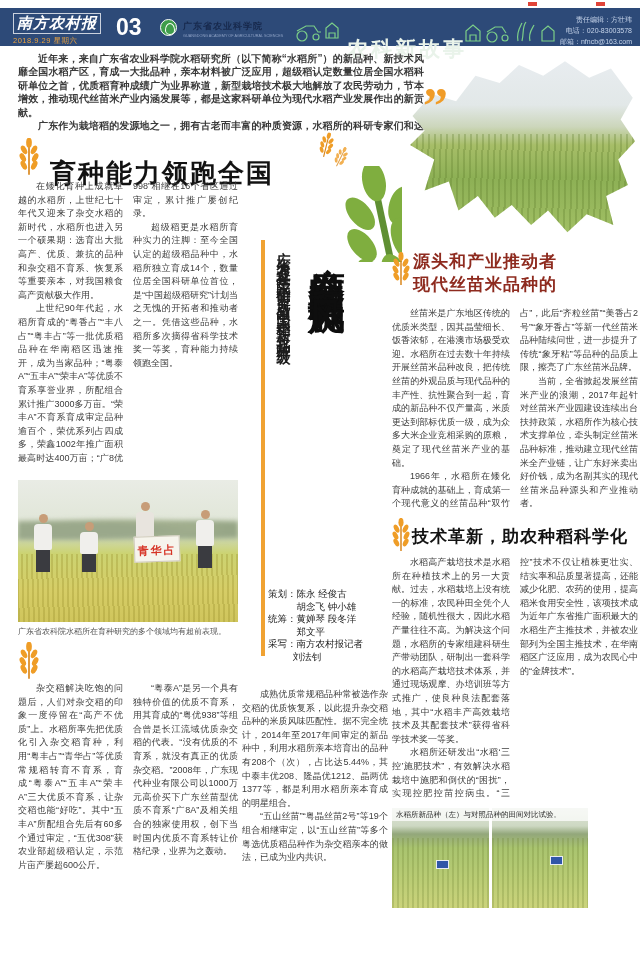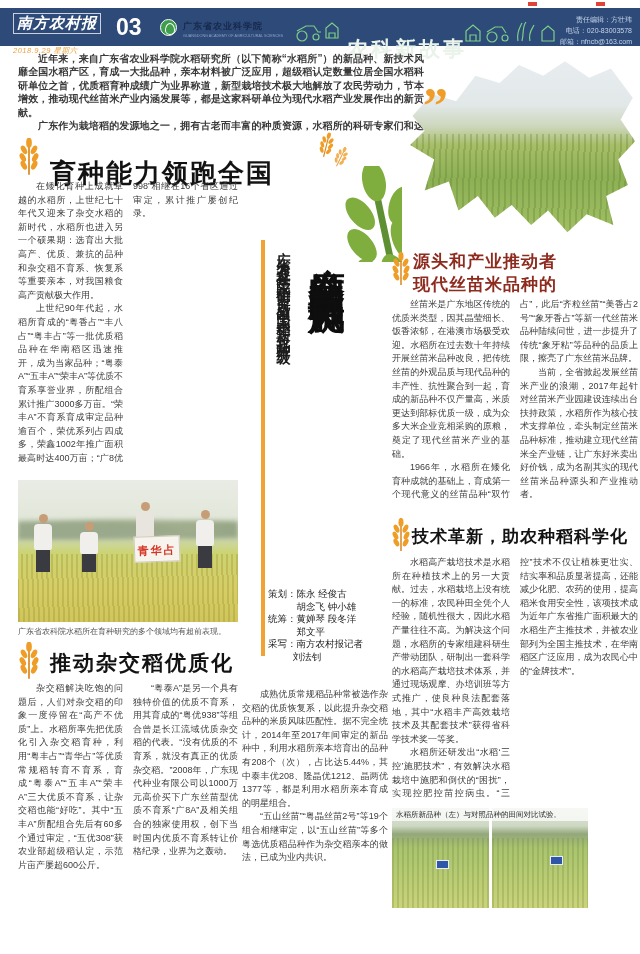--- a/index.html
+++ b/index.html
@@ -8,21 +8,21 @@
           font-family:"Liberation Sans","DejaVu Sans",sans-serif; color:#333; }
 
   .reg-mark { position:absolute; top:2px; width:9px; height:4px; background:#e04438; }
 
   
   .header { position:absolute; left:0; top:8px; width:640px; height:38px; background:#2d4a78; }
   .masthead { position:absolute; left:13px; top:5px; }
   .masthead .name { font-family:"Liberation Serif","DejaVu Serif",serif; font-style:italic; font-weight:bold;
                     color:#fff; font-size:15px; letter-spacing:1px; border:1px solid rgba(255,255,255,.75);
                     padding:0 3px; display:inline-block; }
-  .masthead .date { font-size:7.5px; color:#eba33f; margin-top:12px; letter-spacing:.5px;font-style:italic; }
+  .masthead .date { font-size:7.5px; color:#eba33f; margin-top:2px; letter-spacing:.5px; }
   .page-num { position:absolute; left:116px; top:6px; font-size:23px; color:#fff; font-weight:bold; }
   .logo { position:absolute; left:160px; top:11px; width:17px; height:17px; border-radius:50%;
           background:#3f9d4b; border:1px solid #fff; }
   .logo:after { content:""; position:absolute; left:4px; top:3px; width:8px; height:10px;
                 border:1.4px solid #fff; border-radius:50% 50% 50% 50%/60% 60% 40% 40%; }
   .org { position:absolute; left:183px; top:12px; }
   .org .cn { font-size:9px; font-weight:bold; color:#17294d; letter-spacing:1px; }
   .org .en { font-size:5px; color:#8fa3c6; transform:scale(.75); transform-origin:left top; white-space:nowrap; }
   .deco-icons { position:absolute; }
   .deco-icons svg { stroke:#7ccf88; fill:none; stroke-width:1.2; }
@@ -101,21 +101,21 @@
   .credits { position:absolute; left:268px; top:588px; width:118px; font-size:9.5px; line-height:12.5px; color:#222; }
   .credits .in3 { text-indent:3em; }
   .credits .in26 { text-indent:2.6em; }
   .mid-body { left:242px; top:688px; width:146px; height:186px; }
   .wheat-sm { position:absolute; z-index:0; }
 
   
   .a3-icon { position:absolute; left:390px; top:252px; }
   .a3-title { position:absolute; left:413px; top:250px; font-size:17px; font-weight:bold;
               color:#8e2b1f; letter-spacing:1px; line-height:23px; }
-  .a3-body { left:392px; top:298px; width:246px; height:206px; }
+  .a3-body { left:392px; top:307px; width:246px; height:206px; }
 
   .a4-icon { position:absolute; left:390px; top:518px; }
   .a4-title { left:412px; top:525px; font-size:17px; letter-spacing:1px; }
   .a4-body { left:392px; top:556px; width:246px; height:248px; }
 
   .photo2 { position:absolute; left:392px; top:808px; width:196px; height:100px; display:flex; gap:3px; }
   .photo2 .half { position:relative; flex:1; overflow:hidden;
      background:linear-gradient(180deg,#dfe5da 0%,#cdd8c2 18%,#93a77b 26%,#a9c46f 40%,#b9cc74 70%,#cbd37b 100%); }
   .photo2 .half .grain { position:absolute; left:0; top:30%; width:100%; height:70%;
      background:repeating-linear-gradient(90deg, rgba(110,130,50,.25) 0 2px, transparent 2px 5px); }
@@ -216,20 +216,21 @@
 
   <div class="a1-icon">
     <svg width="26" height="38" viewBox="0 0 20 32" class="wheat">
         <use href="#wheat"></use>
       </svg>
   </div>
   <h2 class="art-title a1-title">育种能力领跑全国</h2>
   <div class="body-txt two-col a1-body">
     <p>在矮化育种上成就卓越的水稻所，上世纪七十年代又迎来了杂交水稻的新时代，水稻所也进入另一个硕果期：选育出大批高产、优质、兼抗的品种和杂交稻不育系、恢复系等重要亲本，对我国粮食高产贡献极大作用。</p>
     <p>上世纪90年代起，水稻所育成的“粤香占”“丰八占”“粤丰占”等一批优质稻品种在华南稻区迅速推开，成为当家品种；“粤泰A”“五丰A”“荣丰A”等优质不育系享誉业界，所配组合累计推广3000多万亩。“荣丰A”不育系育成审定品种逾百个，荣优系列占四成多，荣鑫1002年推广面积最高时达400万亩；“广8优998”相继在16个省区通过审定，累计推广屡创纪录。</p>
+    <p>超级稻更是水稻所育种实力的注脚：至今全国认定的超级稻品种中，水稻所独立育成14个，数量位居全国科研单位首位，是“中国超级稻研究”计划当之无愧的开拓者和推动者之一。凭借这些品种，水稻所多次摘得省科学技术奖一等奖，育种能力持续领跑全国。</p>
   </div>
 
   <div class="photo1">
     <div class="trees"></div>
     <div class="grain"></div>
     <div class="person" style="left:16px; top:34px">
       <div class="head"></div>
         <div class="torso"></div>
         <div class="legs"></div>
     </div>
@@ -250,21 +251,20 @@
     </div>
     <div class="p-sign">青华占</div>
   </div>
   <div class="caption1">广东省农科院水稻所在育种研究的多个领域均有超前表现。</div>
 
   <div class="a2-icon">
     <svg width="26" height="38" viewBox="0 0 20 32" class="wheat">
         <use href="#wheat"></use>
       </svg>
   </div>
-  <h2 class="art-title a2-title">推动杂交稻优质化</h2>
   <div class="body-txt two-col a2-body">
     <p>杂交稻解决吃饱的问题后，人们对杂交稻的印象一度停留在“高产不优质”上。水稻所率先把优质化引入杂交稻育种，利用“粤丰占”“青华占”等优质常规稻转育不育系，育成“粤泰A”“五丰A”“荣丰A”三大优质不育系，让杂交稻也能“好吃”。其中“五丰A”所配组合先后有60多个通过审定，“五优308”获农业部超级稻认定，示范片亩产屡超600公斤。</p>
     <p>“粤泰A”是另一个具有独特价值的优质不育系，用其育成的“粤优938”等组合曾是长江流域优质杂交稻的代表。“没有优质的不育系，就没有真正的优质杂交稻。”2008年，广东现代种业有限公司以1000万元高价买下广东丝苗型优质不育系“广8A”及相关组合的独家使用权，创下当时国内优质不育系转让价格纪录，业界为之轰动。</p>
   </div>
 
   <div class="vbar"></div>
   <div class="sub-vert">广东省农业科学院水稻研究所引领中国水稻新一轮品种升级</div>
   <div class="main-vert">席卷全国的粤稻旋风</div>
   <div class="credits">
     <div>策划：陈永 经俊古</div>

